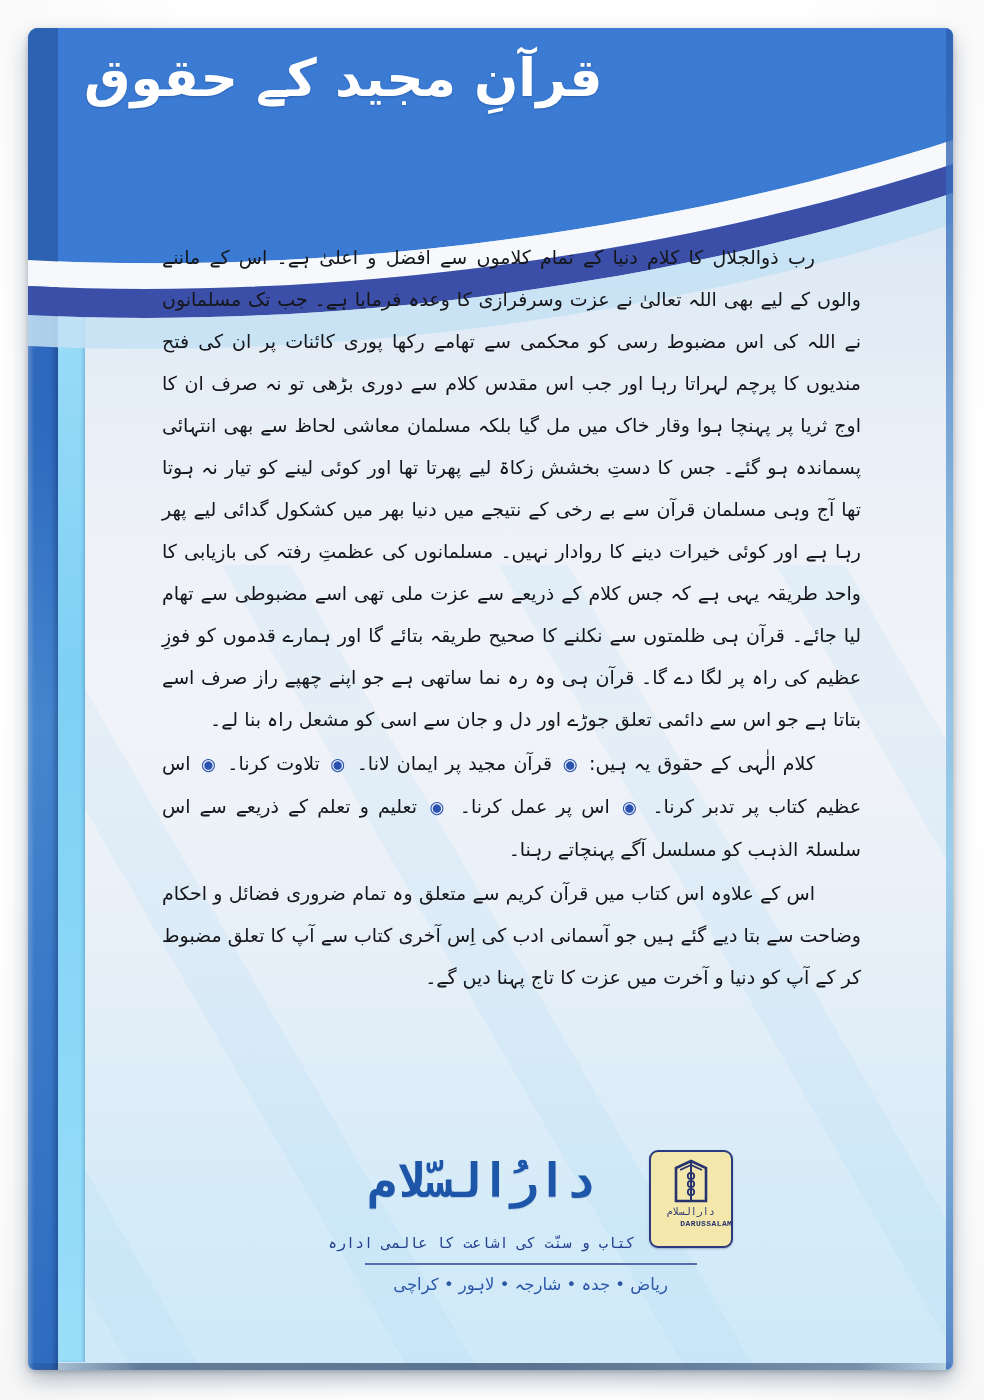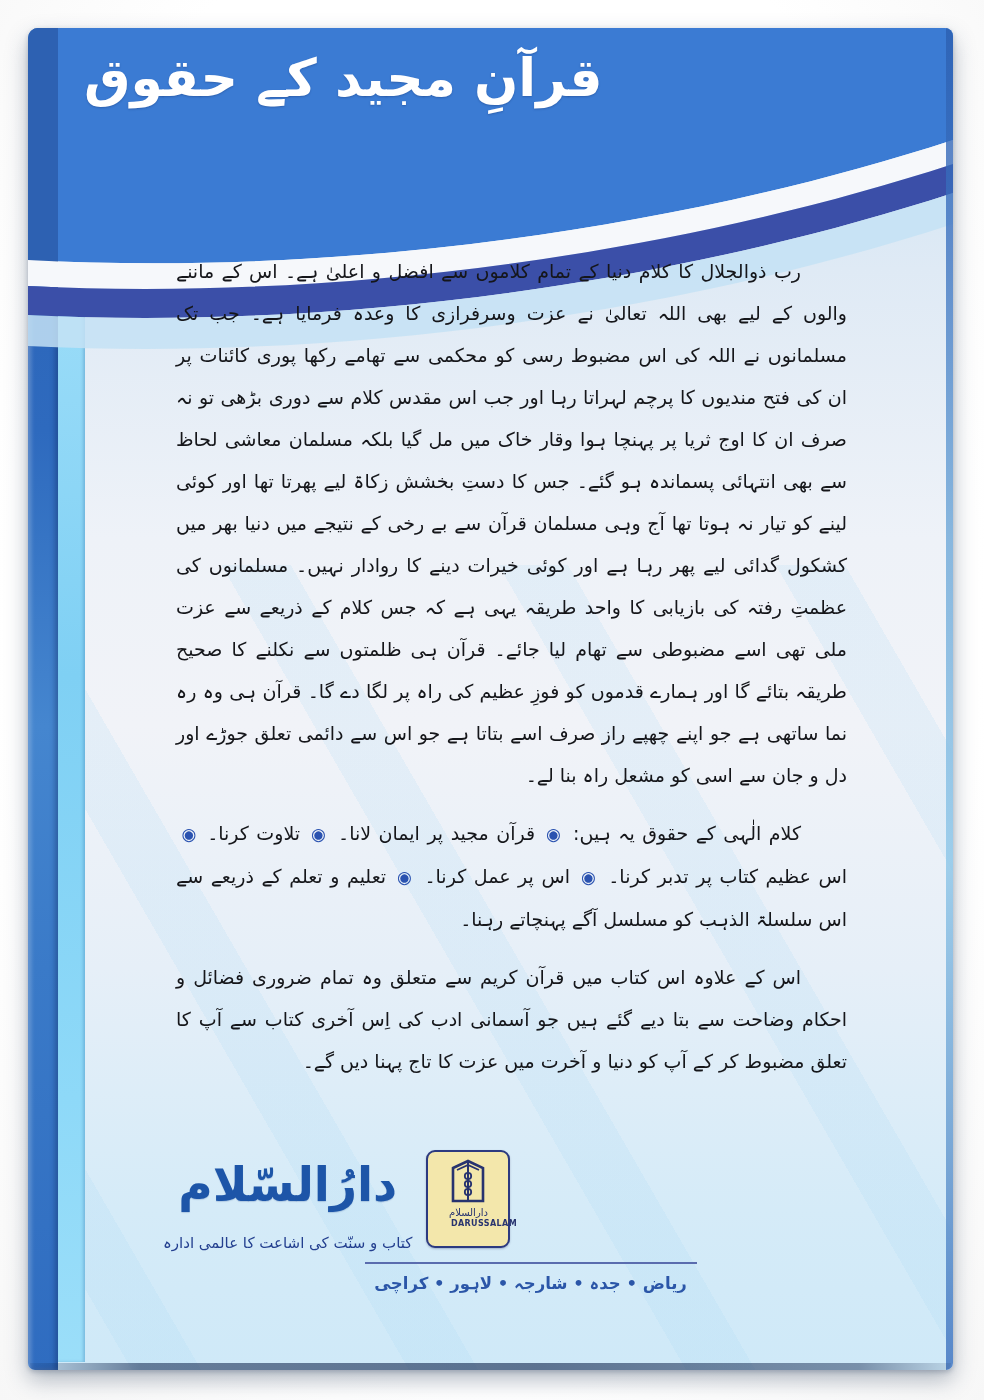--- a/index.html
+++ b/index.html
@@ -65,45 +65,45 @@
     font-family:"DejaVu Sans",sans-serif;
   }
 
   
   .body-text{
     position:absolute;left:132px;right:90px;top:206px;z-index:4;
     direction:rtl;text-align:justify;
     color:#15161a;font-size:19px;line-height:42px;
     font-family:"DejaVu Sans",sans-serif;
   }
-  .para{margin:16px;text-indent:46px;}
+  .para{margin:2px;text-indent:46px;}
   .bullet{color:#2a52b0;font-size:17px;padding:0 4px;}
 
   
   .publisher{
     position:absolute;left:135px;right:55px;top:1122px;z-index:4;
     text-align:center;direction:rtl;
   }
-  .pub-row{display:flex;justify-content:flex-start;align-items:flex-start;gap:14px;direction:ltr;}
+  .pub-row{display:flex;justify-content:center;align-items:flex-start;gap:14px;direction:ltr;font-family:Liberation Mono, monospace;}
   .pub-left{padding-top:6px;}
   .pub-name{
     color:#1d55a8;font-size:47px;font-weight:bold;line-height:58px;direction:rtl;
     text-shadow:0 1px 1px rgba(30,70,140,.2);
   }
   .pub-tagline{color:#233f8f;font-size:15px;margin-top:20px;direction:rtl;}
   .emblem{
     width:80px;height:94px;background:#f3e7ab;border:2px solid #2c3a80;border-radius:9px;
     display:flex;flex-direction:column;align-items:center;justify-content:flex-start;
     box-shadow:0 1px 2px rgba(40,50,100,.3);
   }
   .emblem svg{display:block;margin-top:5px;}
   .emblem-urdu{color:#27336f;font-size:10px;line-height:11px;direction:rtl;}
   .emblem-en{color:#27336f;font-size:8px;font-weight:bold;letter-spacing:.4px;line-height:11px;margin-left:31px;}
   .pub-rule{width:332px;height:2px;background:#5a6cae;margin:10px auto 6px auto;}
-  .cities{color:#2b56a8;font-size:16.5px;line-height:27px;direction:rtl;font-weight:700;}
+  .cities{color:#2b56a8;font-size:16.5px;line-height:27px;direction:rtl;font-weight:400;}
 </style>
 </head>
 <body>
 
 <div class="stage">
   <div class="book">
 
     <div class="streaks"></div>
     <div class="spine"></div>
     <div class="spine-accent"></div>

